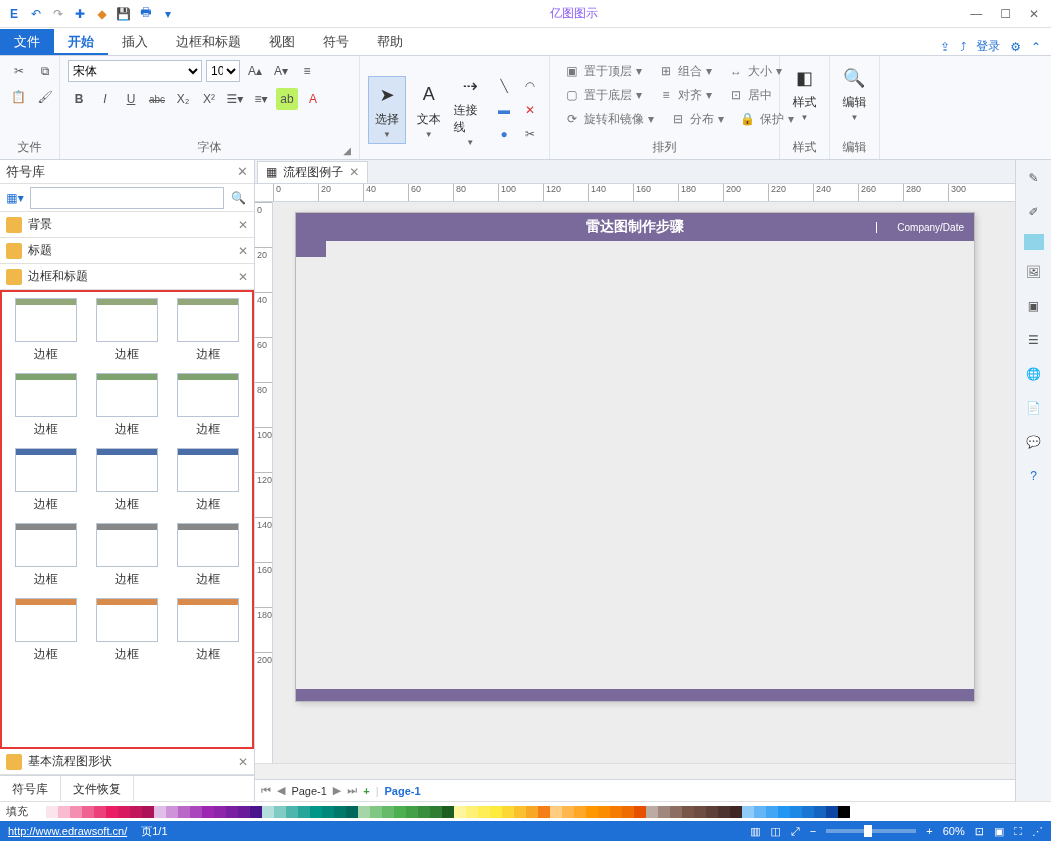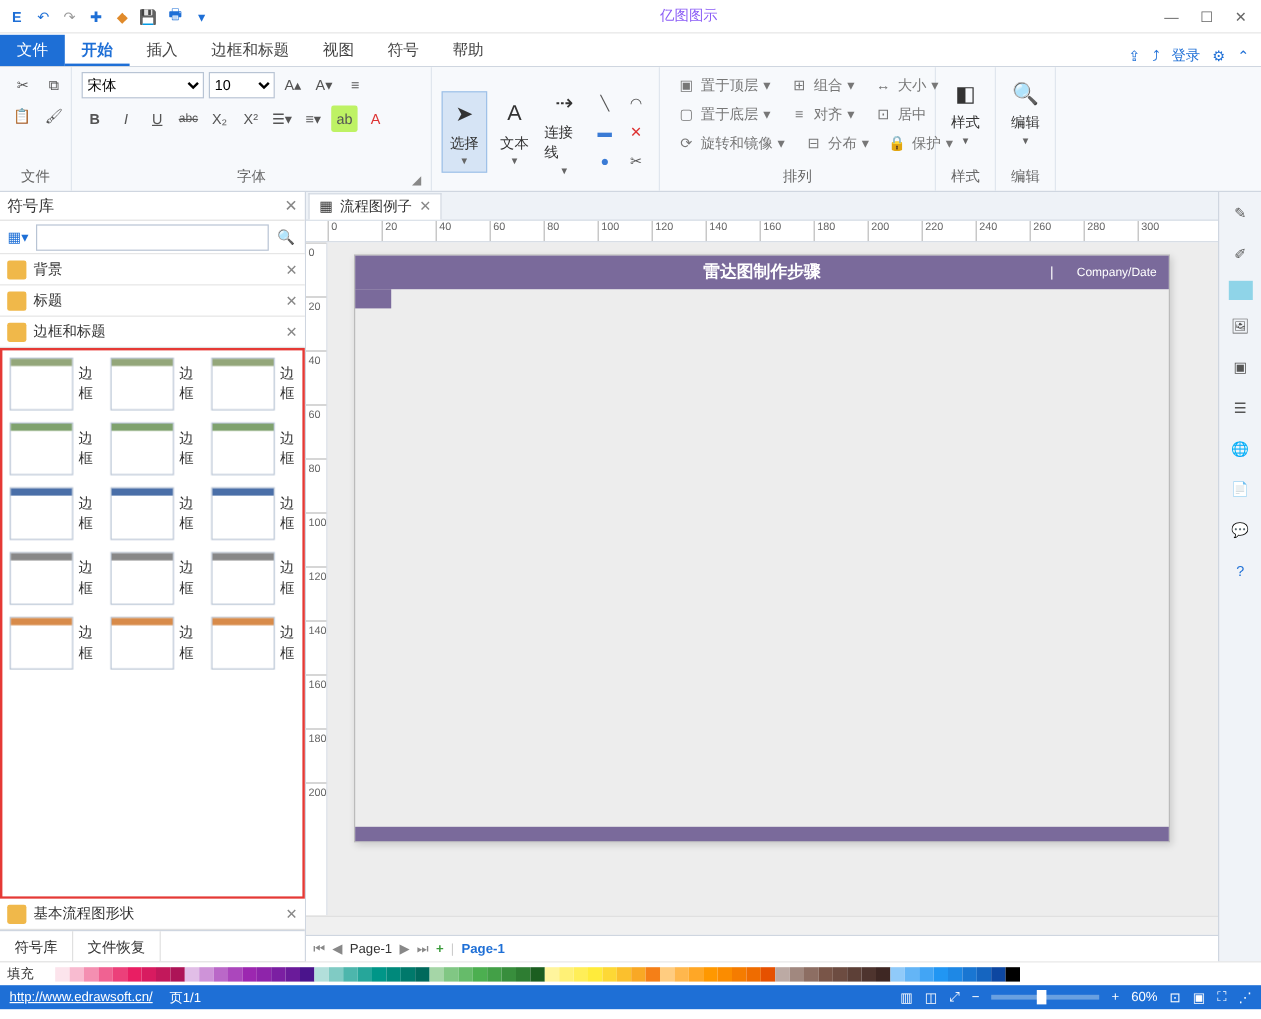--- a/index.html
+++ b/index.html
@@ -23,36 +23,36 @@
 .rgroup .gname .dlg { position:absolute; right:0; bottom:3px; font-size:10px; color:#888; cursor:pointer; }
 .col { display:flex; flex-direction:column; gap:4px; }
 .row { display:flex; gap:4px; align-items:center; }
 .icbtn { width:22px; height:22px; display:flex; align-items:center; justify-content:center; color:#555; cursor:pointer; border-radius:2px; }
 .bigbtn { width:44px; display:flex; flex-direction:column; align-items:center; gap:2px; padding:4px 2px; cursor:pointer; }
 .bigbtn.sel { background:#d6e4f5; border:1px solid #9fc1e8; }
 .bigbtn .ico { width:28px; height:28px; display:flex; align-items:center; justify-content:center; font-size:18px; }
 .bigbtn .lbl { font-size:12px; }
 .bigbtn .drop { font-size:8px; color:#666; }
 select.font, select.fsize { height:22px; border:1px solid #b8c4d4; background:#fff; font-size:12px; }
-select.font { width:102px; } select.fsize { width:55px; }
+select.font { width:134px; } select.fsize { width:34px; }
 .txtbtn { height:22px; padding:0 6px; display:flex; align-items:center; gap:4px; color:#777; cursor:pointer; font-size:12px; white-space:nowrap; }
 .txtbtn .ic { width:16px; height:16px; display:inline-flex; align-items:center; justify-content:center; }
 .main { display:flex; height:calc(849px - 28px - 28px - 104px - 28px - 20px); }
 .sidebar { width:255px; border-right:1px solid #cfd6e0; display:flex; flex-direction:column; }
 .sb-head { height:24px; display:flex; align-items:center; padding:0 6px; border-bottom:1px solid #e0e0e0; font-size:13px; }
 .sb-head .cls { margin-left:auto; cursor:pointer; color:#888; }
 .sb-search { height:28px; display:flex; align-items:center; padding:2px 4px; gap:4px; border-bottom:1px solid #e0e0e0; }
 .sb-search input { flex:1; height:22px; border:1px solid #b8c4d4; padding:0 4px; }
 .sb-search .ic { width:22px; height:22px; display:flex; align-items:center; justify-content:center; color:#1e6fd6; cursor:pointer; }
 .sb-cat { height:26px; display:flex; align-items:center; padding:0 6px; border-bottom:1px solid #e0e0e0; background:#fff; cursor:pointer; }
 .sb-cat .fico { width:16px; height:16px; background:#f0b84a; margin-right:6px; border-radius:2px; }
 .sb-cat .cls { margin-left:auto; color:#888; }
 .sb-shapes { flex:1; overflow:auto; padding:6px; border:2px solid #e53935; }
 .shapes-grid { display:grid; grid-template-columns:repeat(3,1fr); gap:10px 6px; }
-.shape-item { display:flex; flex-direction:row; align-items:center; gap:4px; cursor:pointer; }
+.shape-item { display:flex; flex-direction:column; align-items:center; gap:4px; cursor:pointer; }
 .shape-thumb { width:62px; height:44px; border:1px solid #b8c4d4; background:#fff; position:relative; }
 .shape-thumb::before { content:""; position:absolute; left:0; right:0; top:0; height:6px; background:#94a77a; }
 .shape-item:nth-child(4) .shape-thumb::before,.shape-item:nth-child(5) .shape-thumb::before,.shape-item:nth-child(6) .shape-thumb::before { background:#7fa26e; }
 .shape-item:nth-child(7) .shape-thumb::before,.shape-item:nth-child(8) .shape-thumb::before,.shape-item:nth-child(9) .shape-thumb::before { background:#4a6fa8; }
 .shape-item:nth-child(10) .shape-thumb::before,.shape-item:nth-child(11) .shape-thumb::before,.shape-item:nth-child(12) .shape-thumb::before { background:#888; }
 .shape-item:nth-child(13) .shape-thumb::before,.shape-item:nth-child(14) .shape-thumb::before,.shape-item:nth-child(15) .shape-thumb::before { background:#d88b4a; }
 .shape-lbl { font-size:12px; }
 .sb-tabs { height:26px; display:flex; border-top:1px solid #cfd6e0; }
 .sb-tab { flex:0 0 auto; padding:0 12px; line-height:26px; border-right:1px solid #e0e0e0; cursor:pointer; }
 .canvas-area { flex:1; display:flex; flex-direction:column; position:relative; background:#f4f4f4; }

